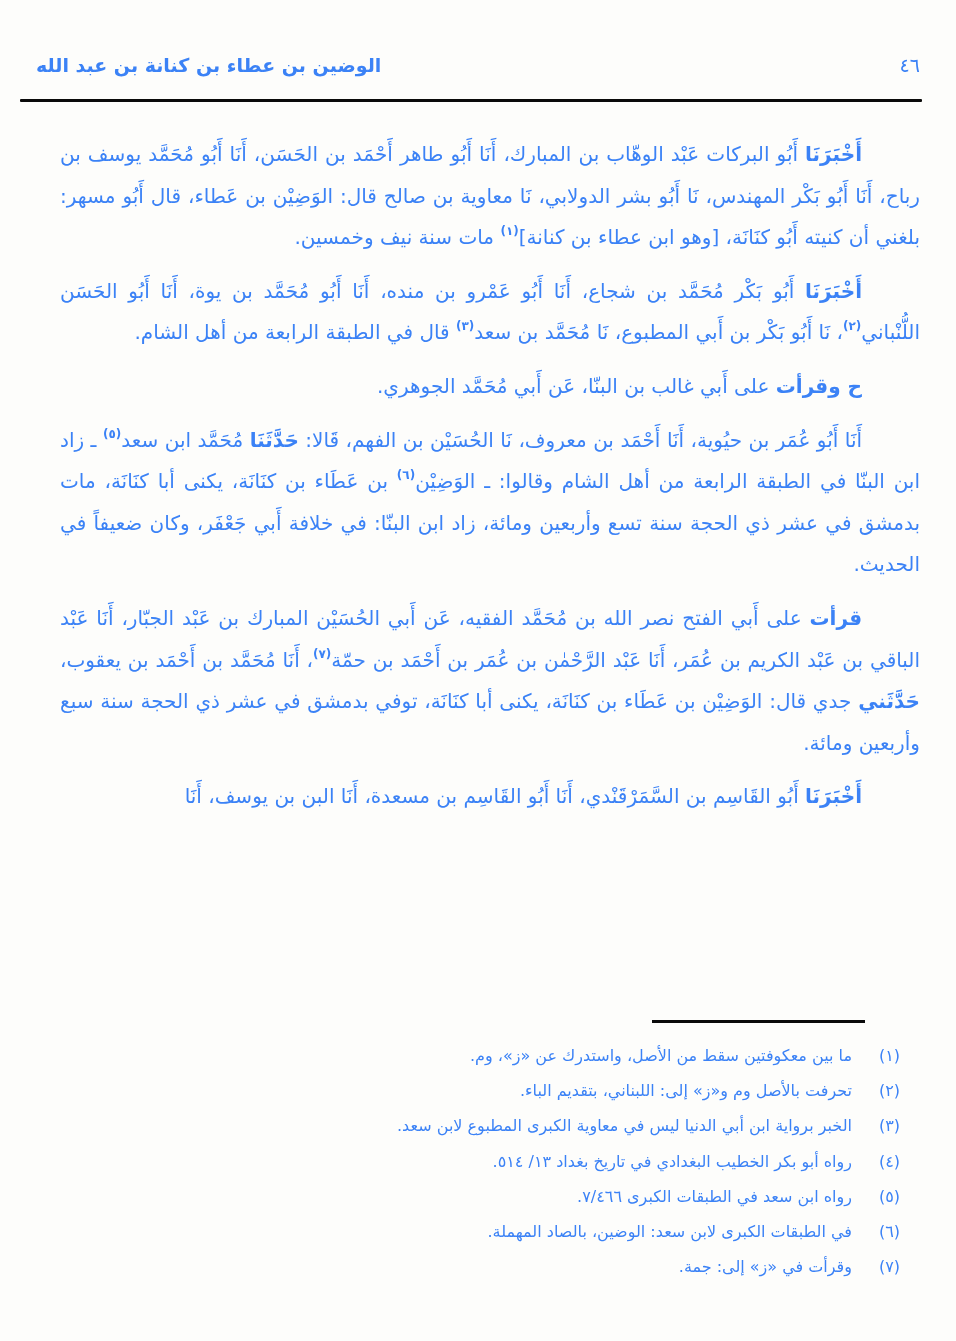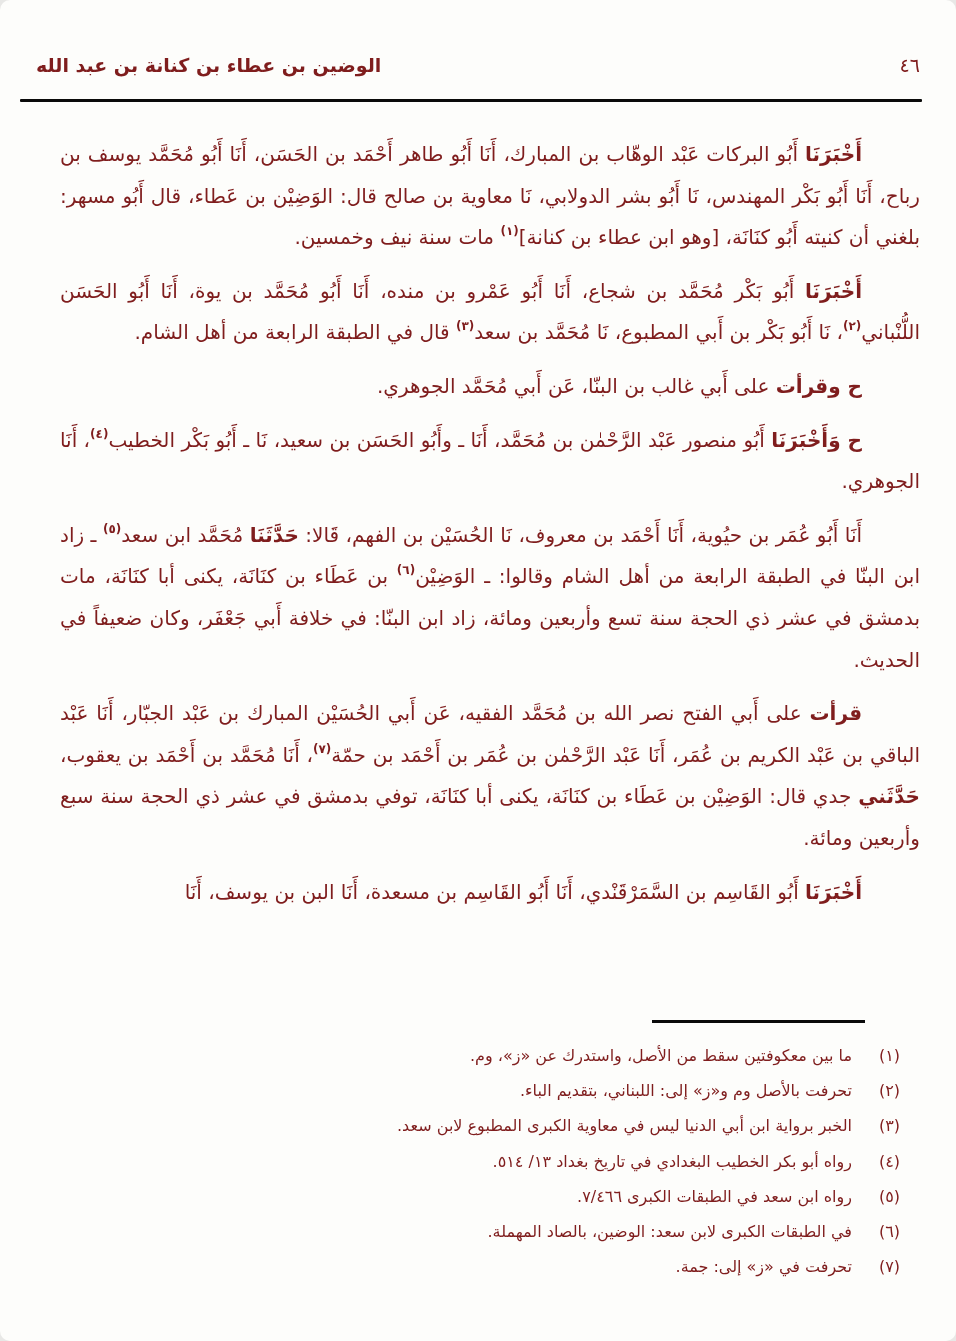--- a/index.html
+++ b/index.html
@@ -1,25 +1,24 @@
 <!DOCTYPE html>
 <html lang="ar" dir="rtl"><head>
 <meta charset="utf-8">
 <style>
   html,body{margin:0;padding:0;background:#e8e8e6;}
   .page{
     position:relative;
     width:956px;height:1341px;
     background:#fdfdfb;
-    color:#7f1d1d;
+    color:#3b82f6;
     font-family:"DejaVu Sans",sans-serif;
     direction:rtl;
     overflow:hidden;
     margin:0 auto;
-    border-radius:10px;
   }
   
   .header{
     position:absolute;top:54px;left:36px;right:36px;
     display:flex;flex-direction:row-reverse;justify-content:space-between;
     align-items:flex-end;
   }
   .header-title{
     font-weight:bold;font-size:19px;letter-spacing:0;
     white-space:nowrap;
@@ -66,21 +65,20 @@
     <div class="header-title">الوضين بن عطاء بن كنانة بن عبد الله</div>
     <div class="page-number">٤٦</div>
   </div>
 
   <div class="header-rule"></div>
 
   <div class="body-text">
       <p class="para"><span class="bold">أَخْبَرَنَا</span><span> أَبُو البركات عَبْد الوهّاب بن المبارك، أَنَا أَبُو طاهر أَحْمَد بن الحَسَن، أَنَا أَبُو مُحَمَّد يوسف بن رباح، أَنَا أَبُو بَكْر المهندس، نَا أَبُو بشر الدولابي، نَا معاوية بن صالح قال: الوَضِيْن بن عَطاء، قال أَبُو مسهر: بلغني أن كنيته أَبُو كنَانَة، [وهو ابن عطاء بن كنانة]</span><sup class="fn-ref">(١)</sup><span> مات سنة نيف وخمسين.</span></p>
       <p class="para"><span class="bold">أَخْبَرَنَا</span><span> أَبُو بَكْر مُحَمَّد بن شجاع، أَنَا أَبُو عَمْرو بن منده، أَنَا أَبُو مُحَمَّد بن يوة، أَنَا أَبُو الحَسَن اللُّنْباني</span><sup class="fn-ref">(٢)</sup><span>، نَا أَبُو بَكْر بن أَبي المطبوع، نَا مُحَمَّد بن سعد</span><sup class="fn-ref">(٣)</sup><span> قال في الطبقة الرابعة من أهل الشام.</span></p>
       <p class="para"><span class="bold">ح وقرأت</span><span> على أَبي غالب بن البنّا، عَن أَبي مُحَمَّد الجوهري.</span></p>
-      <p class="para"><span class="bold">ح وَأَخْبَرَنَا</span><span> أَبُو منصور عَبْد الرَّحْمٰن بن مُحَمَّد، أَنَا ـ وأَبُو الحَسَن بن سعيد، نَا ـ أَبُو بَكْر الخطيب</span><sup class="fn-ref">(٤)</sup><span>، أَنَا الجوهري.</span></p>
       <p class="para"><span>أَنَا أَبُو عُمَر بن حيُوية، أَنَا أَحْمَد بن معروف، نَا الحُسَيْن بن الفهم، قَالا: </span><span class="bold">حَدَّثَنَا</span><span> مُحَمَّد ابن سعد</span><sup class="fn-ref">(٥)</sup><span> ـ زاد ابن البنّا في الطبقة الرابعة من أهل الشام وقالوا: ـ الوَضِيْن</span><sup class="fn-ref">(٦)</sup><span> بن عَطَاء بن كنَانَة، يكنى أبا كنَانَة، مات بدمشق في عشر ذي الحجة سنة تسع وأربعين ومائة، زاد ابن البنّا: في خلافة أَبي جَعْفَر، وكان ضعيفاً في الحديث.</span></p>
       <p class="para"><span class="bold">قرأت</span><span> على أَبي الفتح نصر الله بن مُحَمَّد الفقيه، عَن أَبي الحُسَيْن المبارك بن عَبْد الجبّار، أَنَا عَبْد الباقي بن عَبْد الكريم بن عُمَر، أَنَا عَبْد الرَّحْمٰن بن عُمَر بن أَحْمَد بن حمّة</span><sup class="fn-ref">(٧)</sup><span>، أَنَا مُحَمَّد بن أَحْمَد بن يعقوب، </span><span class="bold">حَدَّثَني</span><span> جدي قال: الوَضِيْن بن عَطَاء بن كنَانَة، يكنى أبا كنَانَة، توفي بدمشق في عشر ذي الحجة سنة سبع وأربعين ومائة.</span></p>
       <p class="para"><span class="bold">أَخْبَرَنَا</span><span> أَبُو القَاسِم بن السَّمَرْقَنْدي، أَنَا أَبُو القَاسِم بن مسعدة، أَنَا البن بن يوسف، أَنَا</span></p>
     </div>
 
   <div class="footnote-separator"></div>
 
   <div class="footnotes">
       <div class="fn-row">
         <span class="fn-num">(١)</span>
@@ -101,17 +99,17 @@
       <div class="fn-row">
         <span class="fn-num">(٥)</span>
         <span class="fn-text">رواه ابن سعد في الطبقات الكبرى ٧/٤٦٦.</span>
       </div>
       <div class="fn-row">
         <span class="fn-num">(٦)</span>
         <span class="fn-text">في الطبقات الكبرى لابن سعد: الوضين، بالصاد المهملة.</span>
       </div>
       <div class="fn-row">
         <span class="fn-num">(٧)</span>
-        <span class="fn-text">تحرفت في «ز» إلى: جمة.</span>
+        <span class="fn-text">وقرأت في «ز» إلى: جمة.</span>
       </div>
     </div>
 
 </div>
 
 </body></html>

